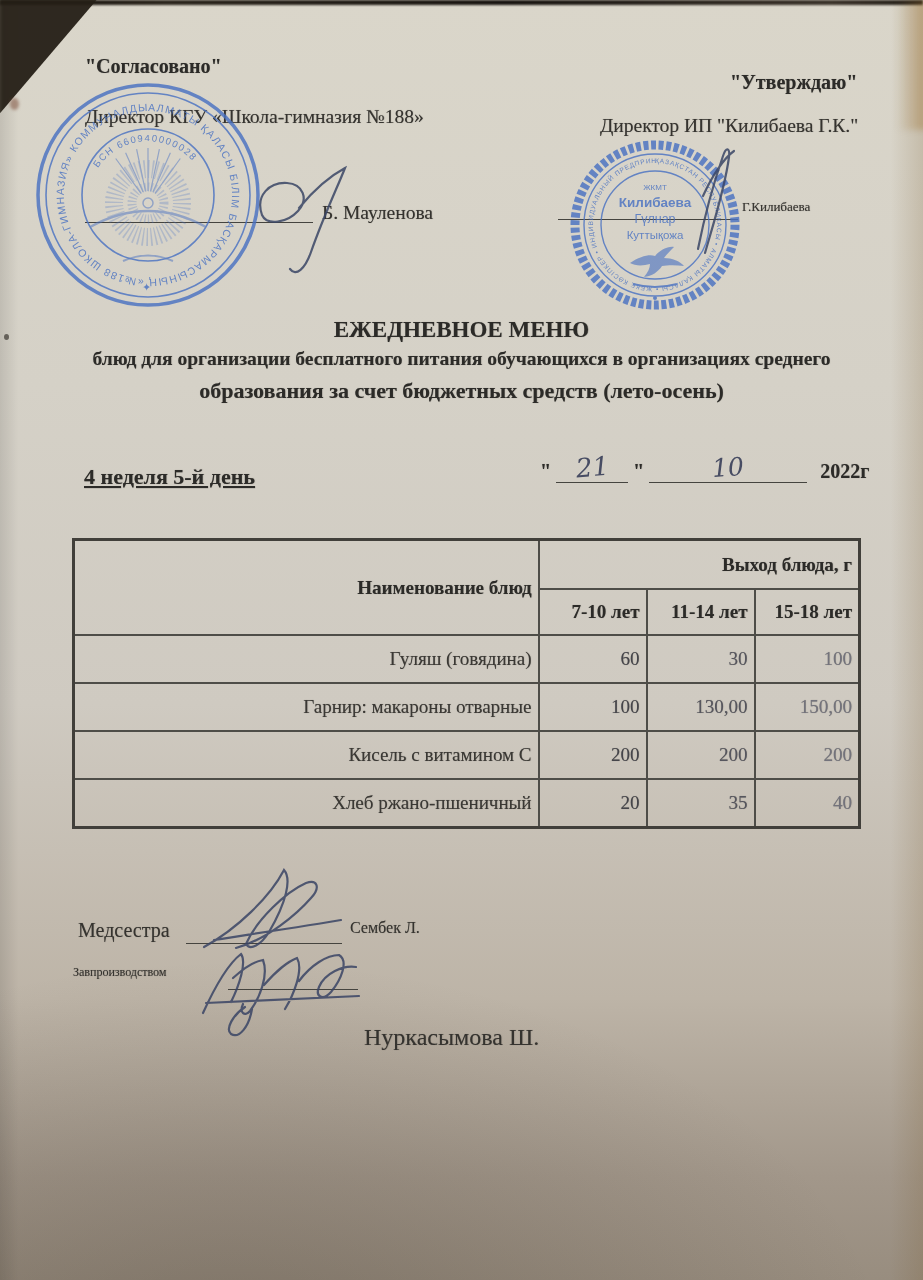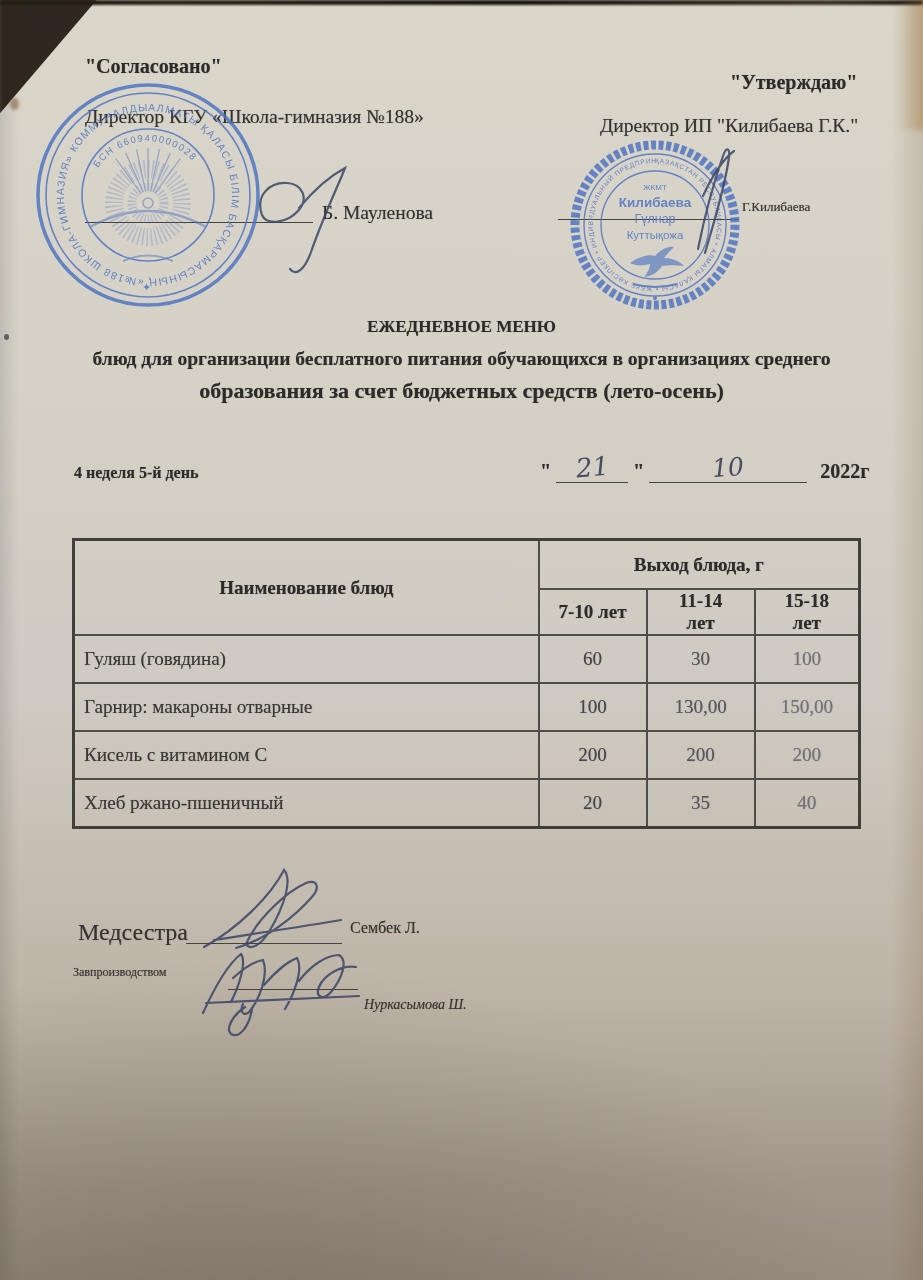--- a/index.html
+++ b/index.html
@@ -21,21 +21,21 @@
   .corner-wedge{left:-4px;top:-4px;width:104px;height:122px;background:#251f17;clip-path:polygon(0 0,100% 0,0 100%);filter:blur(3px);opacity:.95;}
   .edge-warm{right:-4px;top:0;width:30px;height:130px;background:linear-gradient(90deg,transparent,rgba(160,115,50,0.45));filter:blur(3px);}
   .speck1{left:10px;top:98px;width:9px;height:12px;background:rgba(120,70,50,.5);border-radius:50%;filter:blur(1.5px);}
   .speck2{left:4px;top:334px;width:5px;height:6px;background:rgba(60,55,50,.7);border-radius:50%;filter:blur(.5px);}
   
   .h-left{left:85px;font-size:20px;}
   .title-wrap{left:0;width:100%;text-align:center;}
   
   table.menu{position:absolute;left:72px;top:538px;border-collapse:collapse;table-layout:fixed;
     font-size:19px;}
-  table.menu td{border:2px solid #4e4d48;padding:0 18px;}
+  table.menu td{border:2px solid #4e4d48;padding:0 6px;text-align:right;}
   table.menu{border:3px solid #413f3a;}
   td.hdr{text-align:center;font-weight:bold;color:#2c2b28;}
   td.dish{color:#3a3834;padding-left:9px !important;}
   td.num{text-align:center;}
   td.n1{color:#45454a;} td.n2{color:#56565e;} td.n3{color:#73737c;}
   
   svg.stamp{filter:blur(0.4px);opacity:.82;}
   .hand{font-family:"DejaVu Serif",serif;font-style:italic;color:#474c63;}
   
   .datebox{display:inline-block;text-align:center;border-bottom:1.8px solid #45443f;vertical-align:bottom;}
@@ -112,25 +112,25 @@
       <text x="95" y="93" font-size="12.5">Гүлнар</text>
       <text x="95" y="109" font-size="11.5">Куттықожа</text>
     </g>
     <g>
       <path d="M 70 133 C 80 126 90 124 95 126 C 100 120 108 116 114 117 C 110 121 106 125 104 128 C 112 128 120 131 124 136 C 116 135 108 135 102 136 C 98 142 92 146 84 147 C 88 142 90 138 90 134 C 83 136 75 136 70 133 Z" fill="#4a72c2" opacity="0.75"></path>
       <path d="M 73 154 Q 95 160 117 154" stroke="#4a72c2" stroke-width="2" fill="none"></path>
       <circle cx="95" cy="168" r="2" fill="#4a72c2"></circle>
     </g>
   </svg>
 
-  <div class="abs txt title-wrap bold" style="top:317px;font-size:17px;">ЕЖЕДНЕВНОЕ МЕНЮ</div>
+  <div class="abs txt title-wrap bold" style="top:317px;font-size:23px;">ЕЖЕДНЕВНОЕ МЕНЮ</div>
   <div class="abs txt title-wrap bold" style="top:348px;font-size:19.5px;">блюд для организации бесплатного питания обучающихся   в организациях среднего</div>
   <div class="abs txt title-wrap bold" style="top:378px;font-size:22px;">образования за счет бюджетных средств (лето-осень)</div>
 
-  <div class="abs txt bold" style="left:74px;top:464px;font-size:16px;">4 неделя 5-й день</div>
+  <div class="abs txt bold" style="left:84px;top:464px;font-size:22px;text-decoration:underline;">4 неделя 5-й день</div>
   <div class="abs" style="left:540px;top:452px;font-size:20px;">
     <span class="bold txt">"</span>
     <span class="datebox" style="width:72px;"><span class="hand" style="font-size:26px;display:inline-block;transform:rotate(-5deg);">21</span></span>
     <span class="bold txt">"</span>
     <span class="datebox" style="width:158px;"><span class="hand" style="font-size:25px;display:inline-block;transform:rotate(-4deg);">10</span></span>
     <span class="bold txt" style="margin-left:8px;">2022г</span>
   </div>
 
   <table class="menu txt">
     <colgroup>
@@ -169,27 +169,27 @@
     </tr>
     <tr>
       <td class="dish" style="height:46px;">Хлеб ржано-пшеничный</td>
       <td class="num n1">20</td>
       <td class="num n2">35</td>
       <td class="num n3">40</td>
     </tr>
   </tbody>
     </table>
 
-  <div class="abs txt" style="left:78px;top:919px;font-size:24px;">Медсестра</div>
+  <div class="abs txt" style="left:78px;top:919px;font-size:20px;">Медсестра</div>
   <div class="abs line" style="left:186px;top:943px;width:156px;"></div>
   <div class="abs txt" style="left:350px;top:919px;font-size:16px;">Сембек Л.</div>
 
   <div class="abs txt" style="left:73px;top:965px;font-size:12px;">Завпроизводством</div>
   <div class="abs line" style="left:228px;top:989px;width:130px;"></div>
-  <div class="abs txt" style="left:364px;top:997px;font-size:14px;font-style:italic;">Нуркасымова Ш.</div>
+  <div class="abs txt" style="left:364px;top:1024px;font-size:24px;">Нуркасымова Ш.</div>
 
   <svg class="abs" style="left:0;top:0;pointer-events:none;filter:blur(0.3px);" width="923" height="1280" viewBox="0 0 923 1280">
     <g fill="none" stroke="#3a4565" stroke-width="2.2" stroke-linecap="round" opacity="0.85">
       <path d="M 262 215 C 255 195 270 182 287 183 C 303 184 309 199 298 211 C 287 223 267 226 262 215 M 299 208 C 313 191 330 176 345 168 C 338 186 324 215 311 252 C 305 269 296 277 290 269"></path>
       <path d="M 698 249 C 705 214 715 179 723 156 C 726 147 730 147 729 157 C 725 188 713 225 705 253 M 703 196 C 712 176 724 158 734 151"></path>
       <path d="M 204 947 C 237 929 270 897 284 870 C 292 879 286 903 269 932 C 261 945 250 951 246 944 C 257 919 286 892 306 883 C 317 879 321 887 311 898 C 297 914 268 939 236 948 M 214 940 C 259 933 312 925 341 920"></path>
       <path d="M 203 1013 C 213 991 228 964 241 954 C 247 962 239 986 231 1002 M 233 978 C 245 967 256 961 263 960 C 269 976 259 999 250 1011 C 245 1017 239 1013 243 1004 M 264 985 C 276 971 289 961 297 958 C 304 970 293 996 285 1009 M 299 981 C 311 965 327 955 339 955 C 349 961 341 980 331 992 C 323 1001 315 997 319 987 C 325 973 343 965 356 967 M 252 1009 C 249 1027 239 1039 231 1034 C 225 1029 233 1015 245 1007 M 206 1003 L 359 996"></path>
     </g>
   </svg>
 

